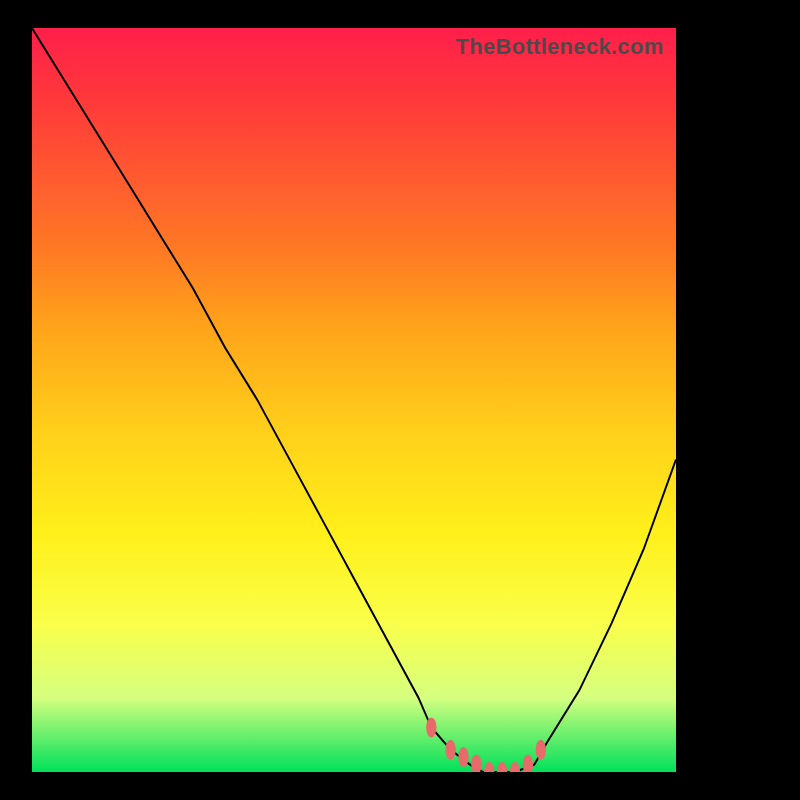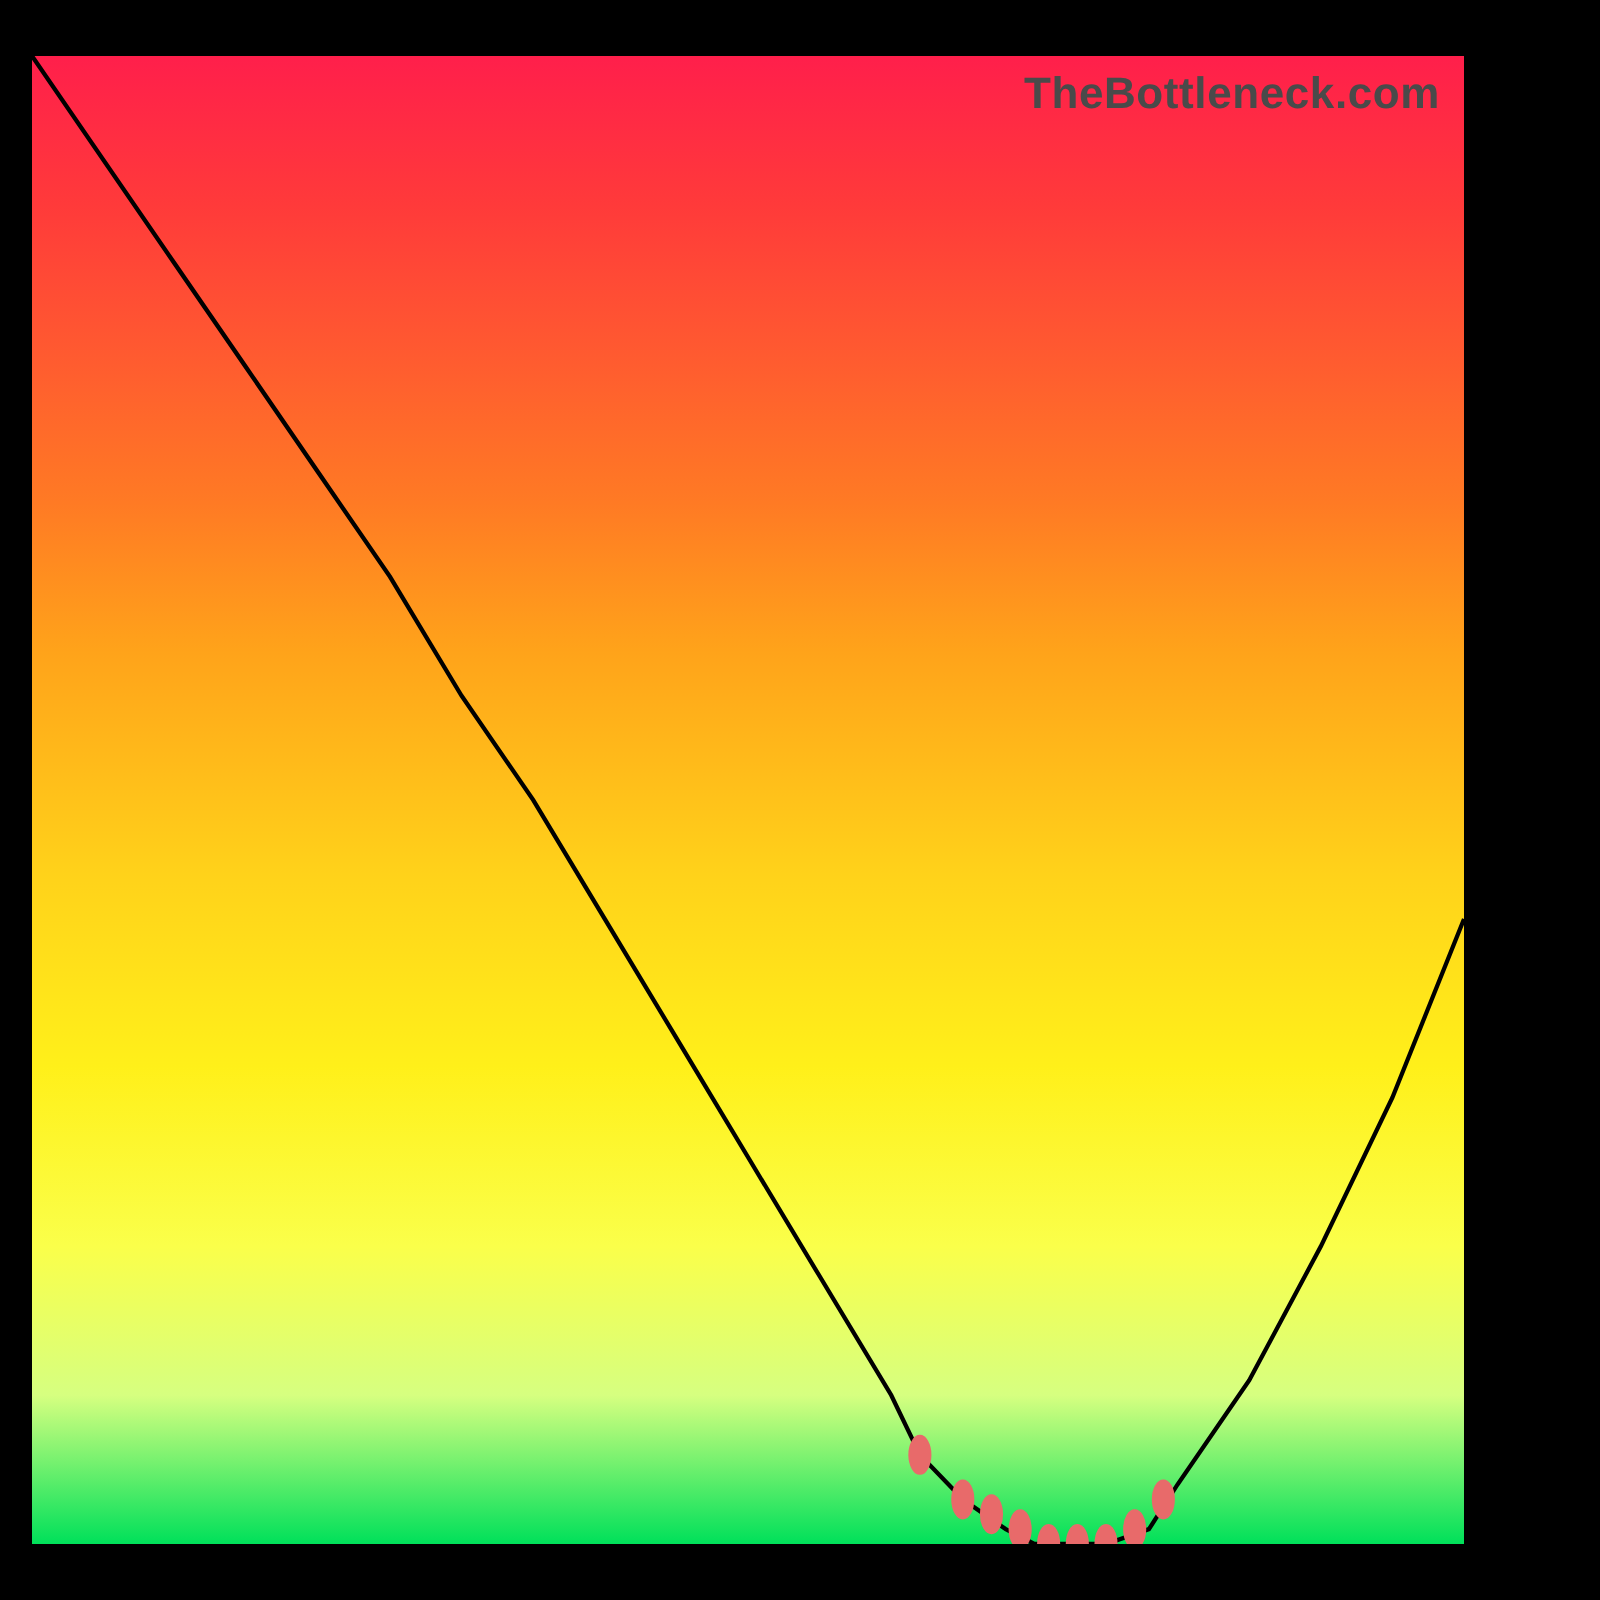--- a/index.html
+++ b/index.html
@@ -5,23 +5,23 @@
   * { margin: 0; padding: 0; box-sizing: border-box; }
   html, body { width: 800px; height: 800px; overflow: hidden; background: #000; }
   .frame {
     position: relative;
     width: 800px;
     height: 800px;
     background: #000;
   }
   .plot-area {
     position: absolute;
-    left: 16px;
+    left: 32px;
     top: 28px;
-    width: 716px;
+    width: 644px;
     height: 744px;
     background: linear-gradient(to bottom,
       #ff1f4b 0%,
       #ff3a3a 10%,
       #ff5a30 20%,
       #ff7a24 30%,
       #ffa31a 40%,
       #ffd21a 55%,
       #fff01a 68%,
       #faff4a 80%,

